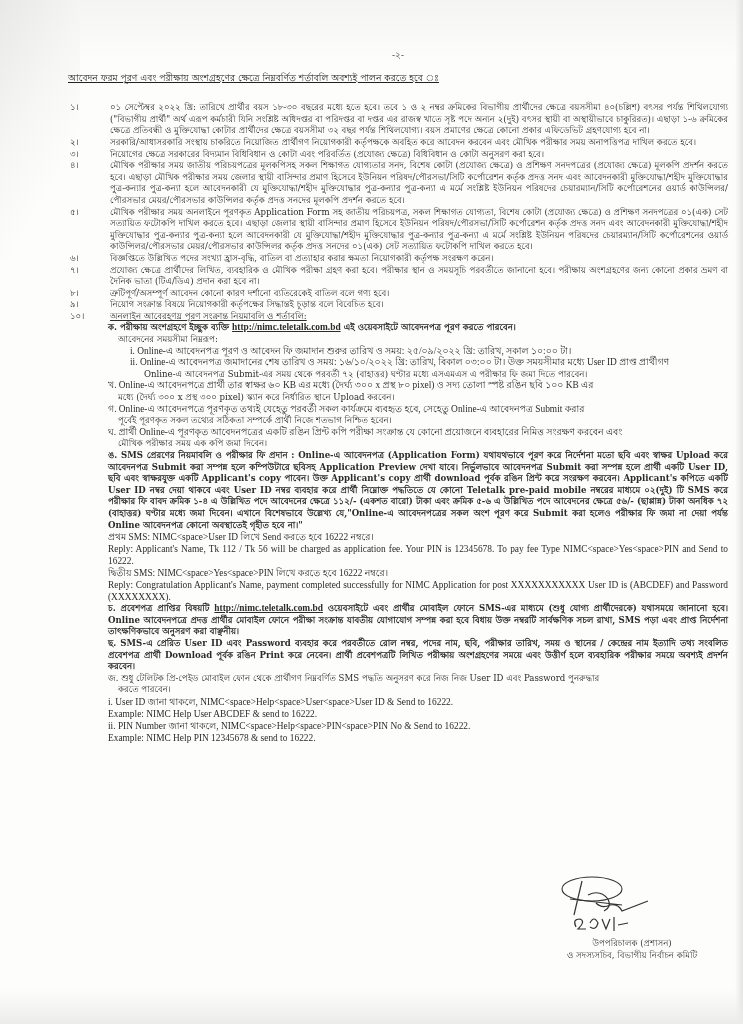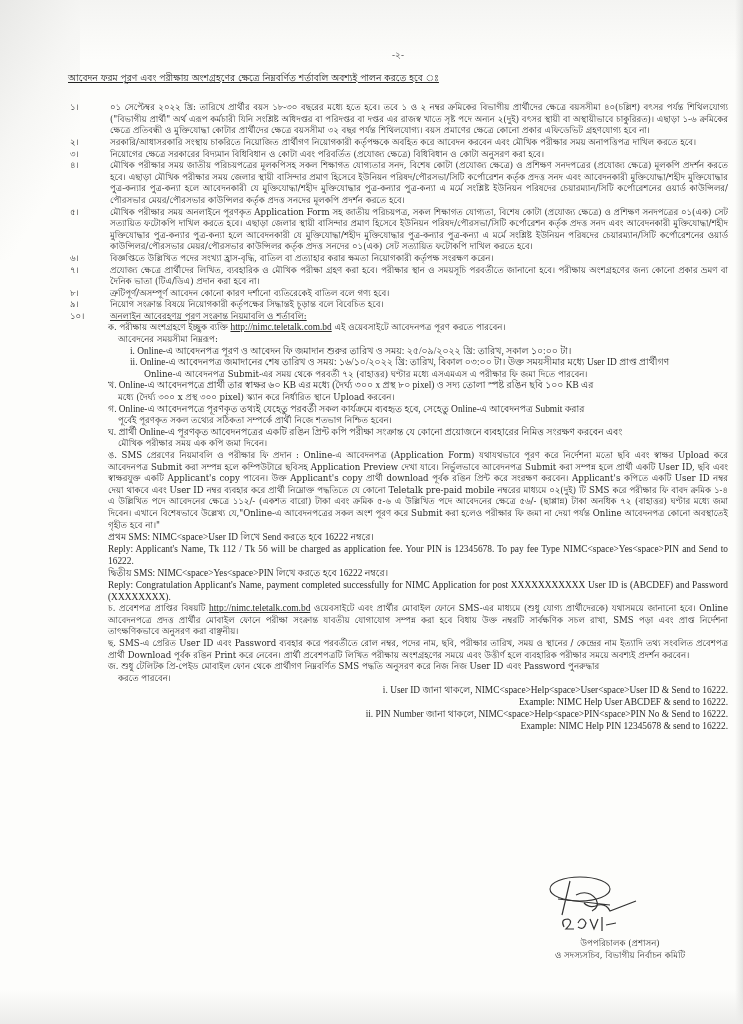--- a/index.html
+++ b/index.html
@@ -37,32 +37,32 @@
   .page-num {
     text-align: center; font-size: 9px; margin-bottom: 10px; color: #444;
   }
   .heading {
     text-decoration: underline; font-size: 9.2px; margin-bottom: 19px; color: #222;
   }
   .item { display: flex; margin: 0; }
   .item .num { width: 40px; flex: 0 0 40px; padding-left: 2px; }
   .item .txt { flex: 1; text-align: justify; }
   .sub { padding-left: 40px; }
-  .sub .line { text-align: justify; }
+  .sub .line { text-align: justify; font-weight: bold; }
   .indent1 { padding-left: 10px; }
   .indent2 { padding-left: 22px; }
   .indent3 { padding-left: 36px; }
   .underline { text-decoration: underline; }
   .link { text-decoration: underline; color: #2b2b2b; }
   .latin { font-family: "Liberation Serif", "DejaVu Serif", serif; font-size: 9.4px; }
   .sms-block { padding-left: 40px; font-family: "Liberation Serif", "DejaVu Serif", serif; font-size: 9.4px; line-height: 12px; }
   .sms-block .reply { text-align: justify; }
-  .help-block { font-family: "Liberation Serif", "DejaVu Serif", serif; font-size: 9.4px; line-height: 12px; padding-left: 40px; text-align: right; }
+  .help-block { font-family: "Liberation Serif", "DejaVu Serif", serif; font-size: 9.4px; line-height: 12px; padding-left: 40px; }
   .signature-area {
-    position: absolute; left: 520px; top: 875px; width: 200px; height: 110px;
+    position: absolute; left: 532px; top: 875px; width: 200px; height: 110px;
   }
   .sig-svg { position: absolute; left: 20px; top: 0; }
   .sig-title {
     position: absolute; left: 0; top: 62px; width: 200px; text-align: center;
     font-size: 8.6px; line-height: 12px; color: #333;
   }
 </style>
 </head>
 <body>
 

